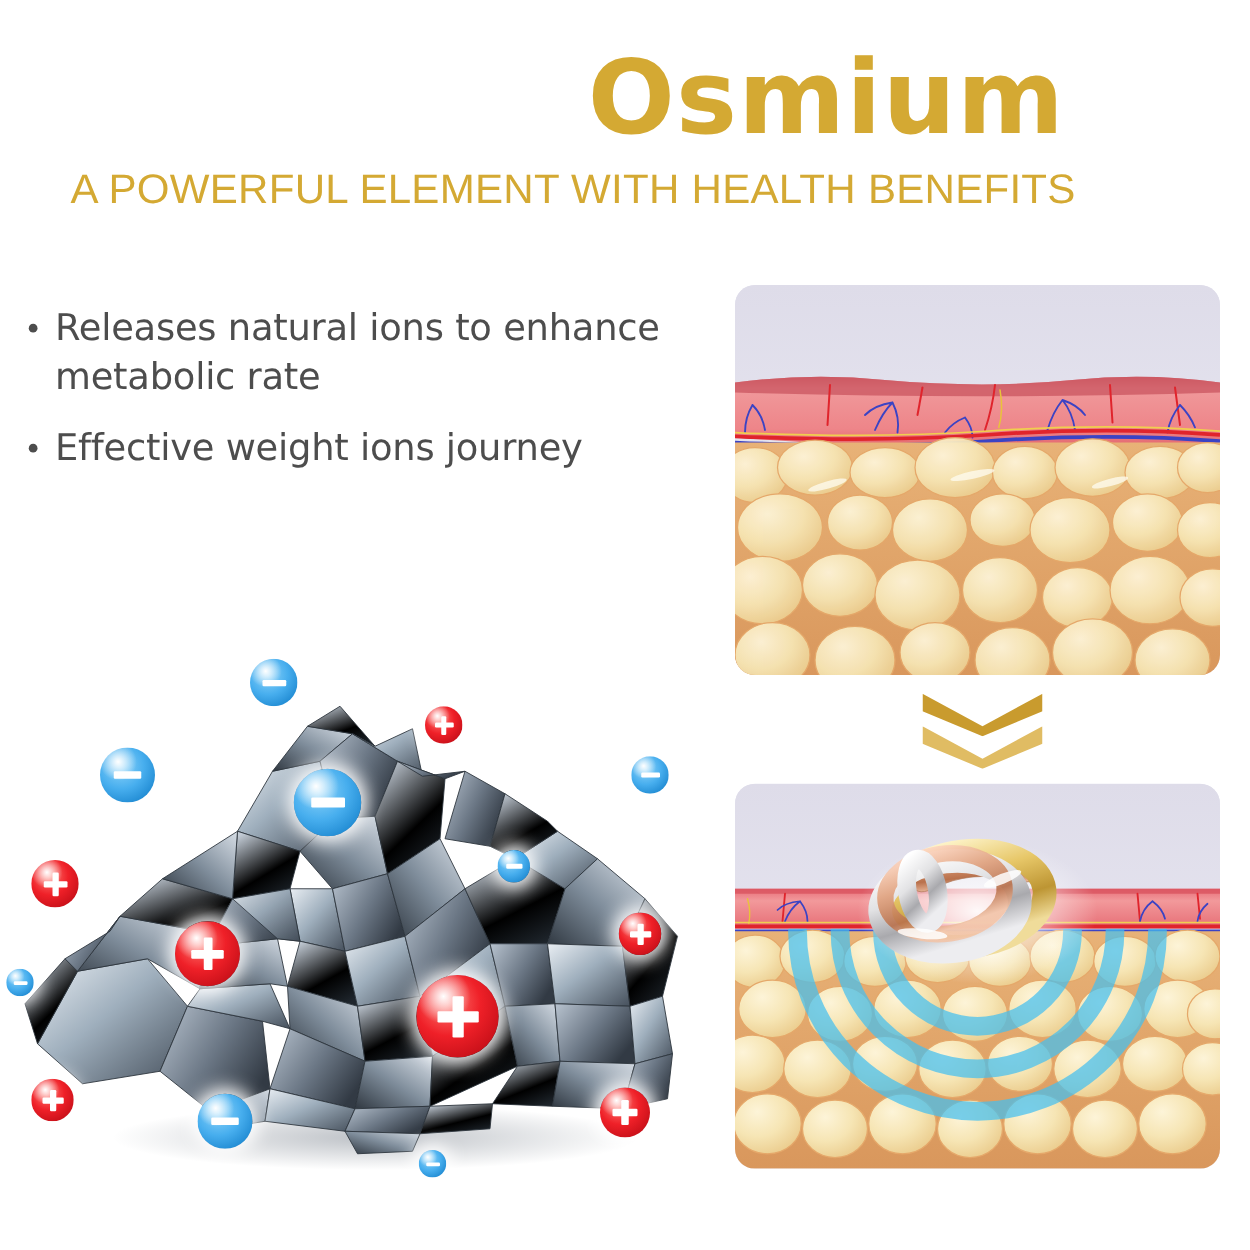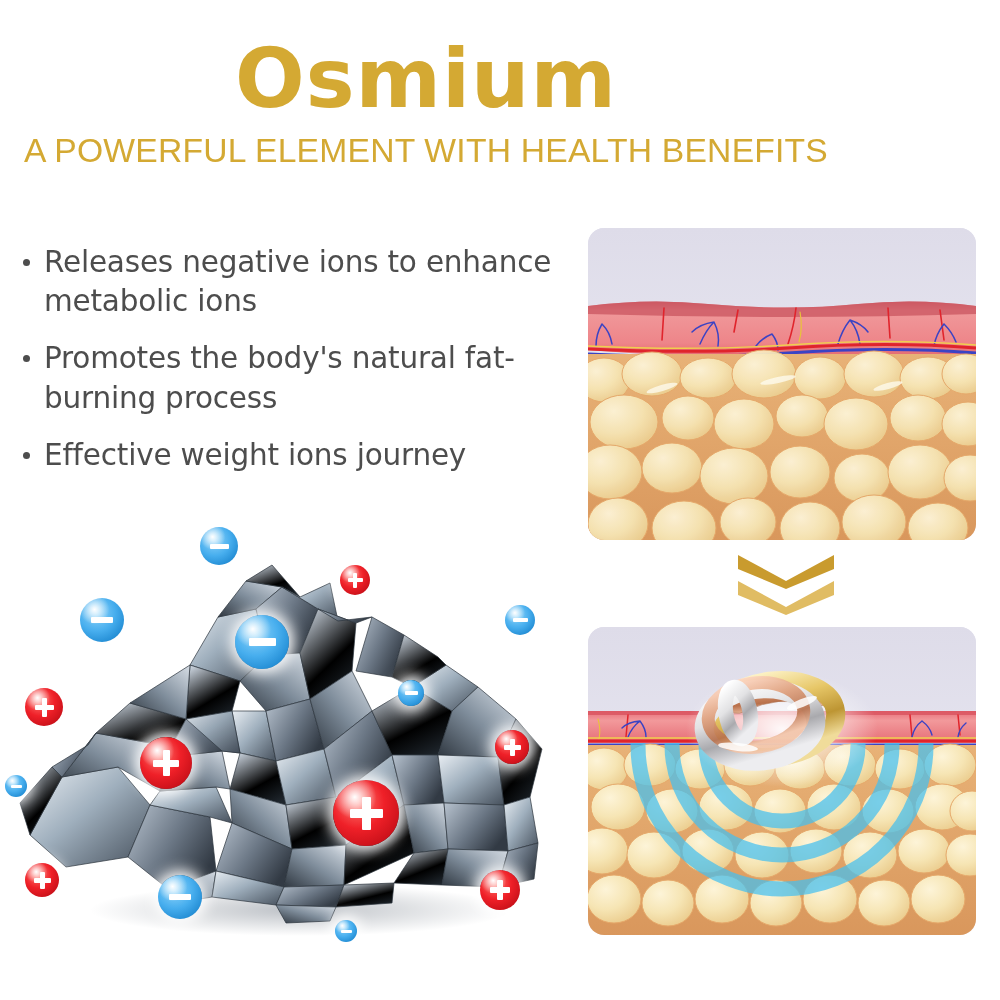--- a/index.html
+++ b/index.html
@@ -13,21 +13,21 @@
     position: relative;
     overflow: hidden;
     font-family: "DejaVu Sans", sans-serif;
   }
 
   
   #header {
     position: absolute;
     top: 0; left: 0;
     width: 852px;
-    text-align: center;
+    text-align: right;
   }
   #main-title {
     margin: 0;
     padding-top: 36px;
     font-family: "DejaVu Sans", sans-serif;
     font-size: 82px;
     font-weight: bold;
     letter-spacing: 1px;
     color: #D4A933;
     line-height: 1.05;
@@ -131,22 +131,21 @@
 </style>
 </head>
 <body>
 
 <div id="header">
   <h1 id="main-title">Osmium</h1>
   <div id="subtitle">A POWERFUL ELEMENT WITH HEALTH BENEFITS</div>
 </div>
 
 <ul id="benefits-list">
-  <li>Releases negative ions to enhance metabolic ions</li>
-  <li>Promotes the body's natural fat-burning process</li>
+  <li>Releases natural ions to enhance metabolic rate</li>
   <li>Effective weight ions journey</li>
 </ul>
 
 <div id="crystal-figure">
   <svg id="crystal-mound" viewBox="0 0 570 460">
     <defs>
       <linearGradient id="mFaceA" x1="0" y1="0" x2="1" y2="1">
         <stop offset="0%" stop-color="#e9eef3"></stop>
           <stop offset="45%" stop-color="#9fafbd"></stop>
           <stop offset="100%" stop-color="#46505c"></stop>

